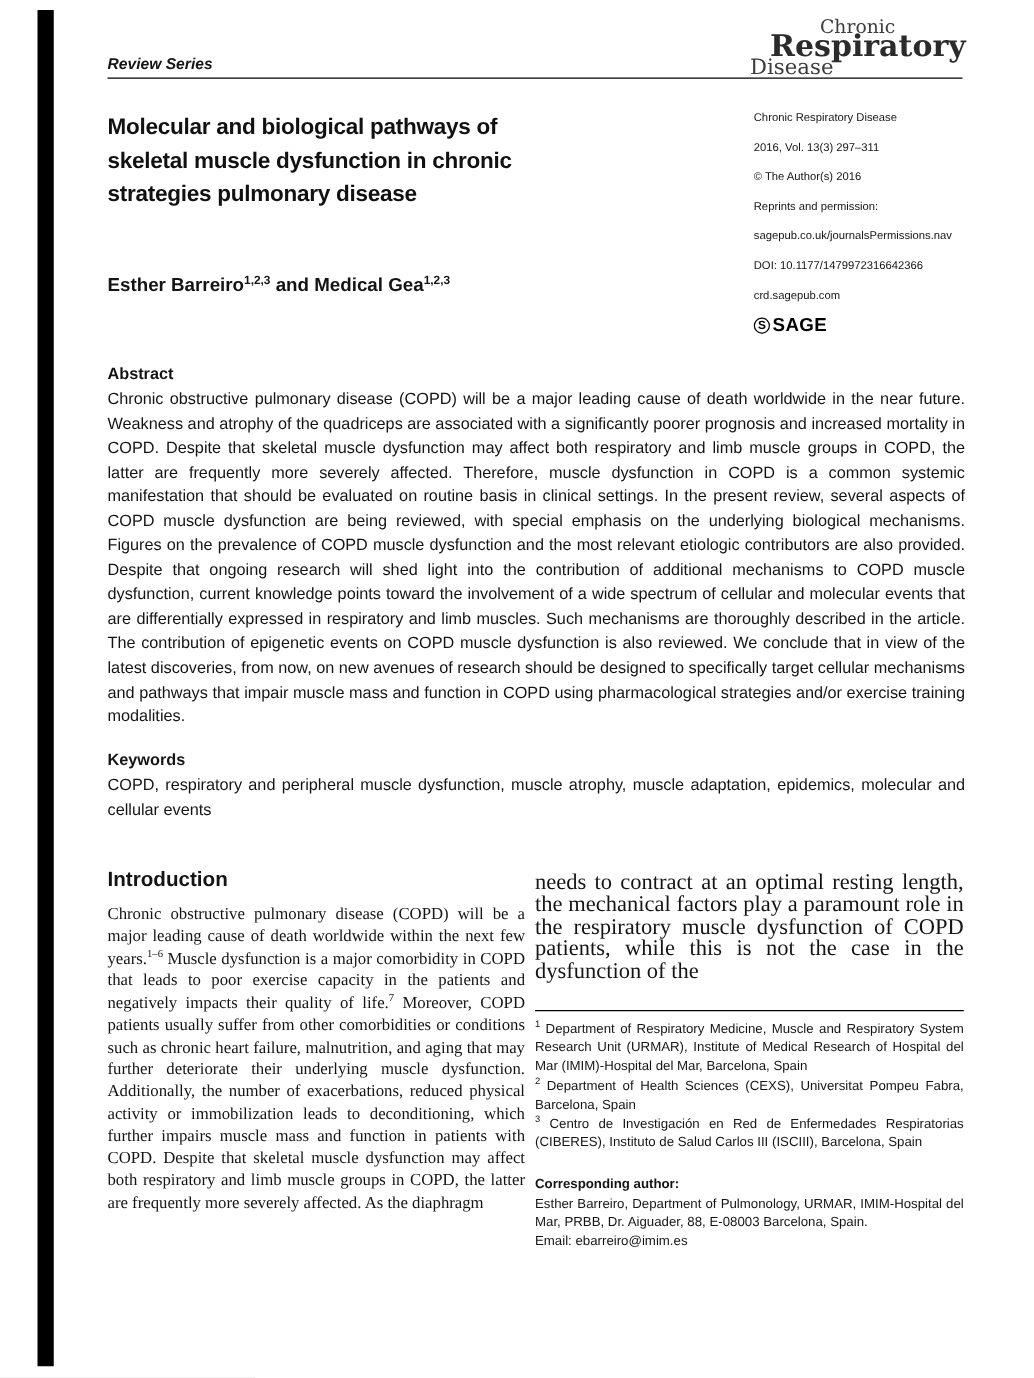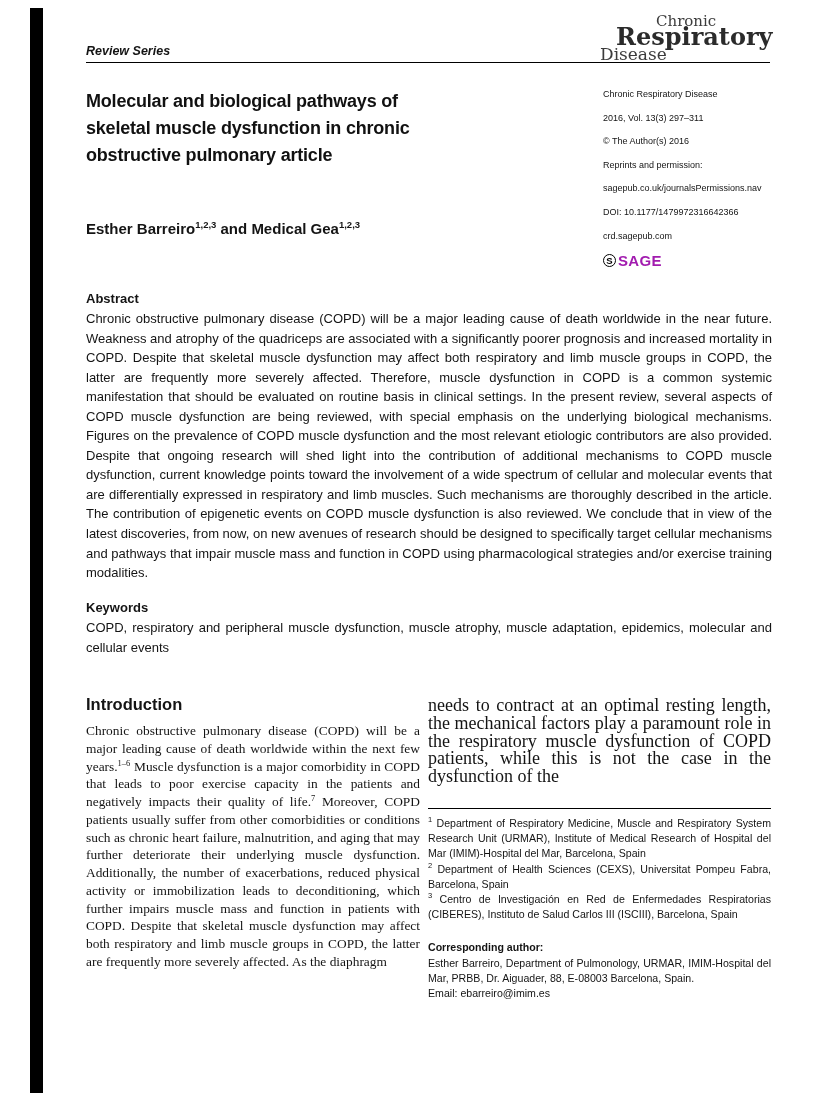--- a/index.html
+++ b/index.html
@@ -16,21 +16,21 @@
   .logo{position:absolute;left:600px;top:12px;width:175px;height:52px;font-family:"DejaVu Serif",serif;color:#3c3c3c;}
   .logo span{position:absolute;white-space:nowrap;}
   .logo-chronic{left:56px;top:0;font-size:15px;}
   .logo-respiratory{left:16px;top:10px;font-size:24px;color:#2b2b2b;font-weight:bold;}
   .logo-disease{left:0;top:32px;font-size:17px;}
 
   .citation{position:absolute;left:603px;top:77px;width:190px;font-size:9px;line-height:11.6px;}
   .citation div{white-space:nowrap;margin-top:12px;}
   .sage{display:flex;align-items:center;gap:2px;margin-top:3px;}
   .sage-s{width:13px;height:13px;border:1.7px solid #000;border-radius:50%;display:flex;align-items:center;justify-content:center;font-weight:bold;font-size:9.5px;color:#000;box-sizing:border-box;}
-  .sage-name{font-weight:bold;font-size:15px;letter-spacing:.3px;color:#a21caf;}
+  .sage-name{font-weight:bold;font-size:15px;letter-spacing:.3px;color:#000000;}
 
   .title{position:absolute;left:86px;top:88px;font-size:18px;font-weight:bold;line-height:27px;letter-spacing:-.2px;color:#111;}
   .byline{position:absolute;left:86px;top:220px;font-size:15px;font-weight:bold;}
   .byline sup{font-size:9.5px;vertical-align:super;line-height:0;}
 
   .abstract-heading{position:absolute;left:86px;top:291px;font-size:13px;font-weight:bold;}
   .abstract-body{position:absolute;left:86px;top:309px;width:686px;font-size:13px;line-height:19.55px;text-align:justify;}
 
   .keywords-heading{position:absolute;left:86px;top:600px;font-size:13px;font-weight:bold;}
   .keywords-body{position:absolute;left:86px;top:618px;width:686px;font-size:13px;line-height:19.55px;text-align:justify;}
@@ -73,21 +73,21 @@
     <div>crd.sagepub.com</div>
     <div class="sage">
       <span class="sage-s">S</span>
       <span class="sage-name">SAGE</span>
     </div>
   </div>
 
   <div class="title">
     <div>Molecular and biological pathways of</div>
     <div>skeletal muscle dysfunction in chronic</div>
-    <div>obstructive pulmonary article</div>
+    <div>strategies pulmonary disease</div>
   </div>
 
   <div class="byline"><span>Esther Barreiro</span><sup>1,2,3</sup><span> and </span><span>Medical Gea</span><sup>1,2,3</sup></div>
 
   <div class="abstract-heading">Abstract</div>
   <div class="abstract-body">Chronic obstructive pulmonary disease (COPD) will be a major leading cause of death worldwide in the near future. Weakness and atrophy of the quadriceps are associated with a significantly poorer prognosis and increased mortality in COPD. Despite that skeletal muscle dysfunction may affect both respiratory and limb muscle groups in COPD, the latter are frequently more severely affected. Therefore, muscle dysfunction in COPD is a common systemic manifestation that should be evaluated on routine basis in clinical settings. In the present review, several aspects of COPD muscle dysfunction are being reviewed, with special emphasis on the underlying biological mechanisms. Figures on the prevalence of COPD muscle dysfunction and the most relevant etiologic contributors are also provided. Despite that ongoing research will shed light into the contribution of additional mechanisms to COPD muscle dysfunction, current knowledge points toward the involvement of a wide spectrum of cellular and molecular events that are differentially expressed in respiratory and limb muscles. Such mechanisms are thoroughly described in the article. The contribution of epigenetic events on COPD muscle dysfunction is also reviewed. We conclude that in view of the latest discoveries, from now, on new avenues of research should be designed to specifically target cellular mechanisms and pathways that impair muscle mass and function in COPD using pharmacological strategies and/or exercise training modalities.</div>
 
   <div class="keywords-heading">Keywords</div>
   <div class="keywords-body">COPD, respiratory and peripheral muscle dysfunction, muscle atrophy, muscle adaptation, epidemics, molecular and cellular events</div>
 

